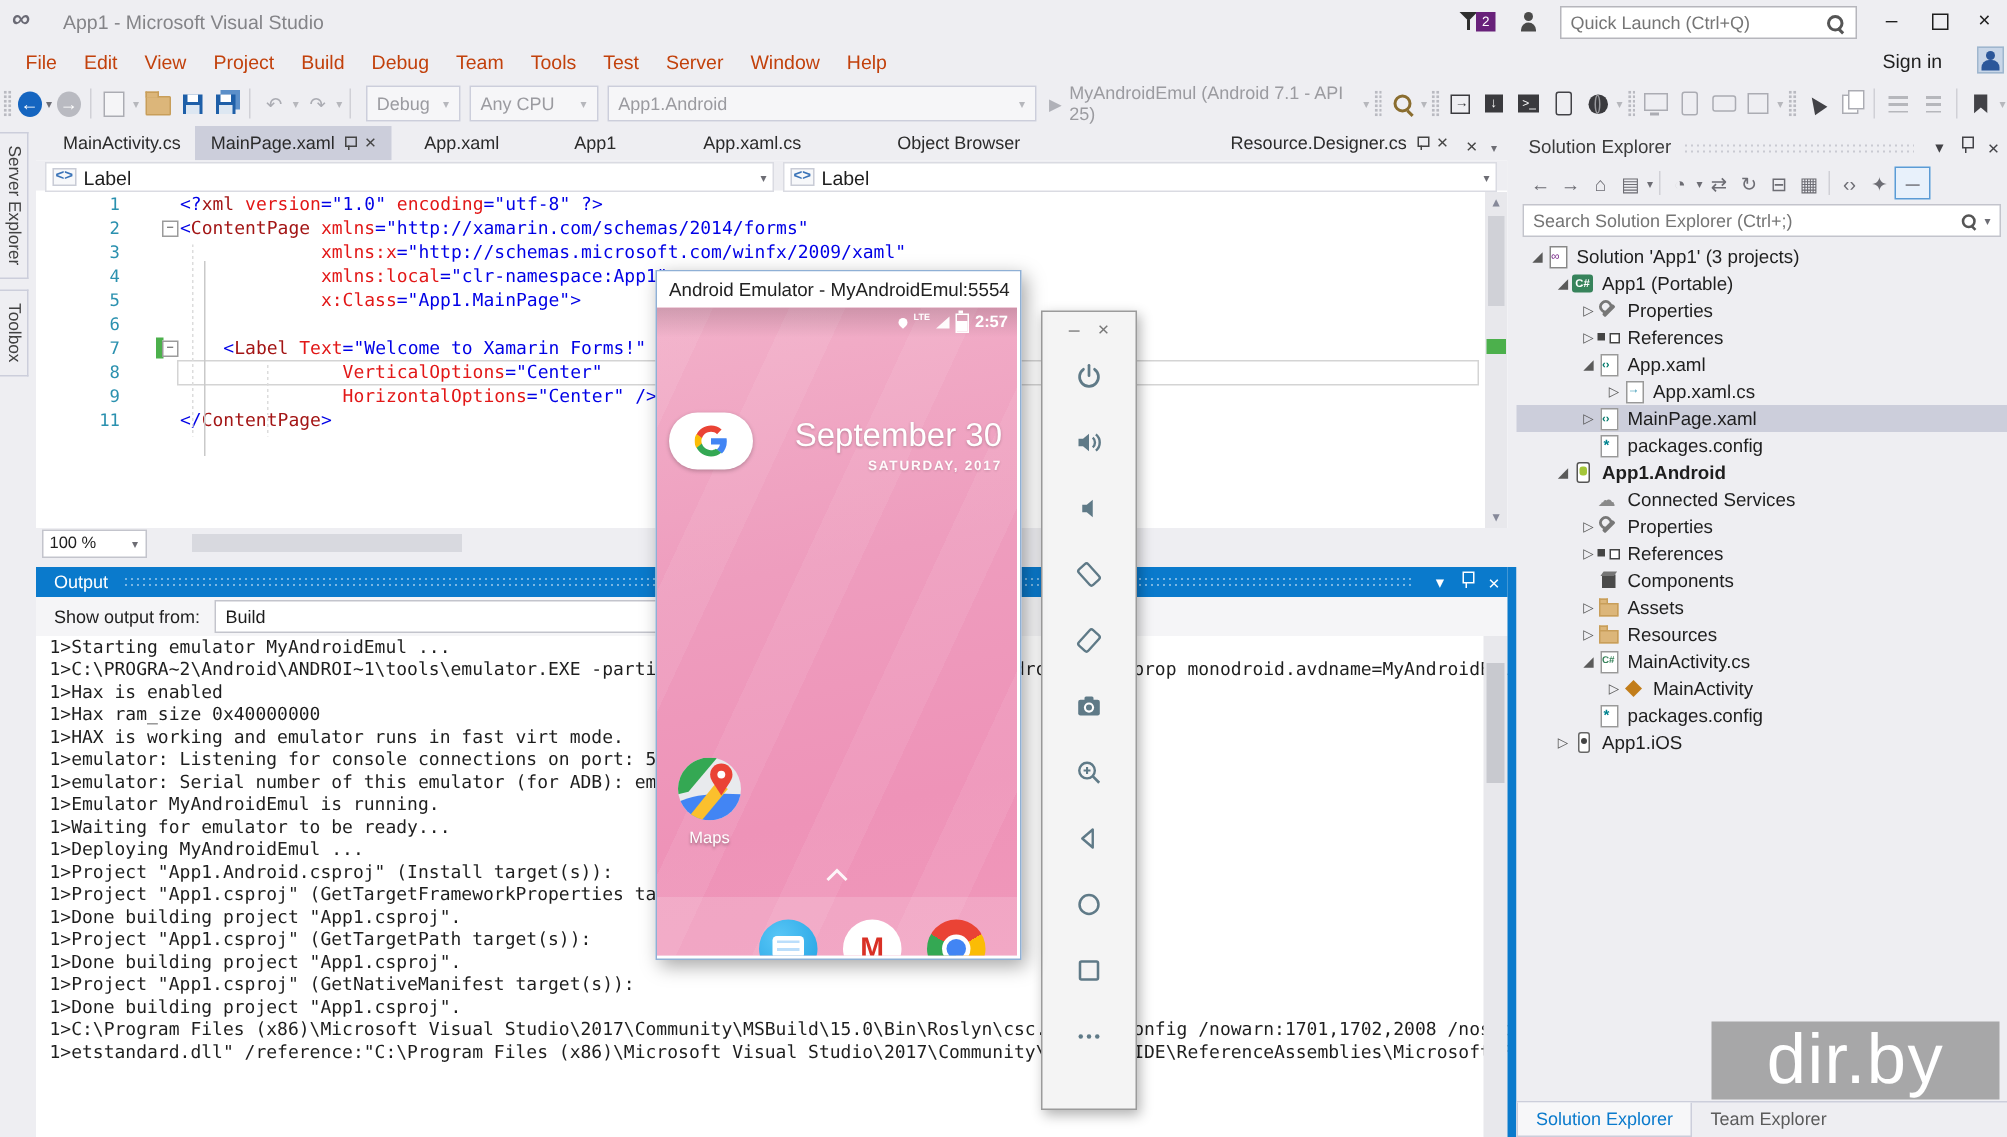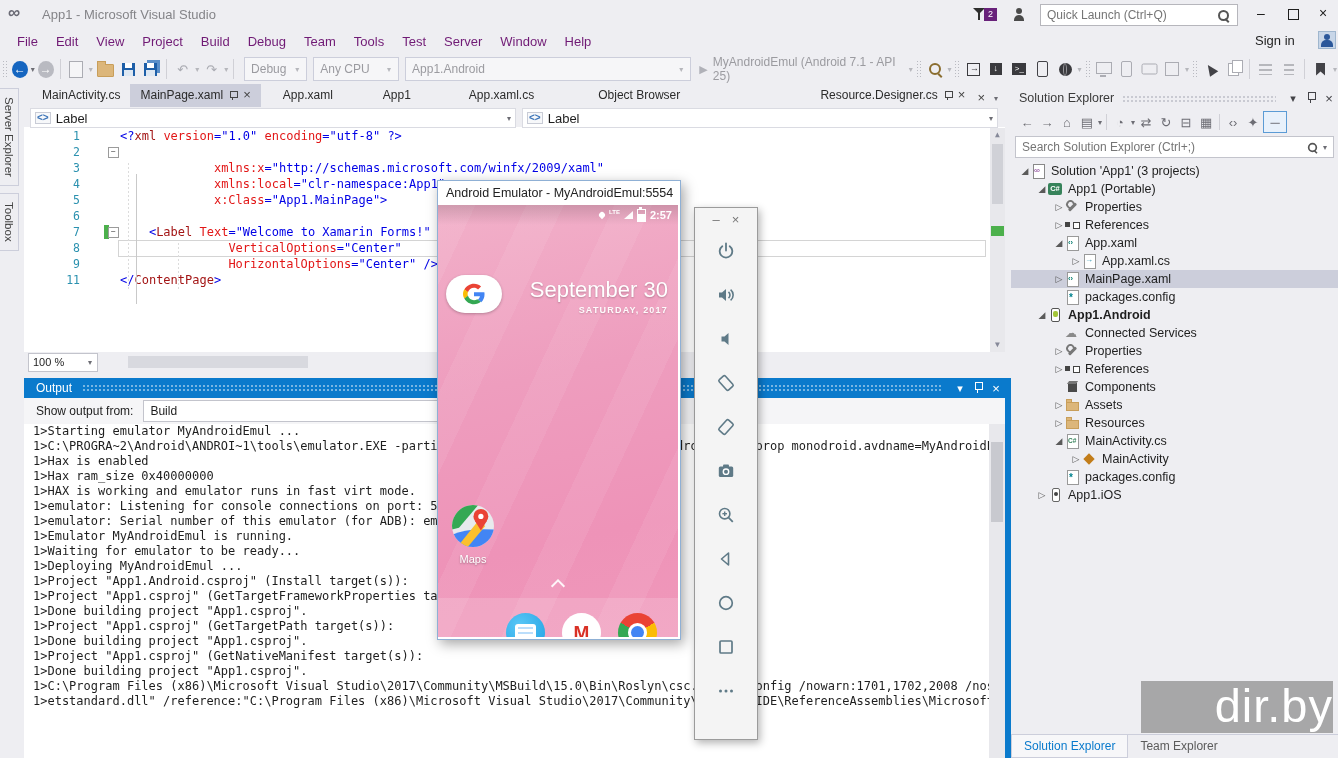--- a/index.html
+++ b/index.html
@@ -19,21 +19,21 @@
   #feedback-person::after{content:"";position:absolute;left:0;top:7px;width:10px;height:6px;border-radius:5px 5px 0 0;background:#4a4a4a}
   #quicklaunch{left:1040px;top:4px;width:196px;height:20px;background:#fff;border:1px solid #B6B6BC;display:flex;align-items:center}
   #quicklaunch input{border:0;outline:0;flex:1;font-size:12px;padding:0 6px;font-family:"Liberation Sans",sans-serif;color:#666;background:transparent}
   .mag{width:7px;height:7px;border:2px solid #555;border-radius:50%;position:relative;display:inline-block}
   .mag::after{content:"";position:absolute;width:2px;height:5px;background:#555;left:6px;top:6px;transform:rotate(-45deg)}
   .winbtn{top:4px;width:26px;height:20px;text-align:center;color:#1E1E1E;font-size:14px;line-height:19px}
   #btn-min{left:1248px}#btn-max{left:1280px}#btn-close{left:1310px}
   #btn-max i{display:inline-block;width:9px;height:9px;border:1px solid #1E1E1E;margin-top:5px}
   
   #menubar{left:0;top:28px;width:1338px;height:26px;display:flex;align-items:center;padding-left:8px}
-  .menu-item{padding:4px 9px;font-size:13px;color:#701a75}
+  .menu-item{padding:4px 9px;font-size:13px;color:#c2410c}
   #signin{left:1255px;top:33px;font-size:13px}
   #signin-avatar{left:1318px;top:31px;width:16px;height:16px;background:#C8D6E8;border:1px solid #9FB6CE}
   #signin-avatar::before{content:"";position:absolute;left:5px;top:2px;width:6px;height:6px;border-radius:50%;background:#2B579A}
   #signin-avatar::after{content:"";position:absolute;left:2px;top:8px;width:12px;height:7px;border-radius:5px 5px 0 0;background:#2B579A}
   
   #toolbar{left:0;top:54px;width:1338px;height:30px;display:flex;align-items:center}
   .grip{width:6px;height:18px;margin:0 2px;background-image:radial-gradient(#B9BAC1 1px,transparent 1px);background-size:3px 3px}
   .tsep{width:1px;height:20px;background:#D0D0D6;margin:0 4px}
   .tbi{width:20px;height:20px;margin:0 2px;display:flex;align-items:center;justify-content:center;font-size:13px;position:relative}
   .tbi.blue{color:#fff;background:#1565C0;border-radius:50%;width:17px;height:17px;font-size:12px}
@@ -178,21 +178,21 @@
   .tic.folder::before{left:1px;top:4px;width:13px;height:9px;background:#DCB67A;border:1px solid #C89E5A;box-sizing:border-box}
   .tic.folder::after{left:1px;top:1px;width:6px;height:3px;background:#DCB67A;border:1px solid #C89E5A;border-bottom:none;box-sizing:border-box}
   .tic.class::before{left:3px;top:3px;width:8px;height:8px;background:#C27D1A;transform:rotate(45deg)}
   .tic.ios::before{left:4px;top:0;width:8px;height:14px;border:1px solid #666;border-radius:2px;background:#fff;box-sizing:border-box}
   .tic.ios::after{left:6px;top:4px;width:4px;height:4px;background:#444;border-radius:50%}
   #sebottom{position:absolute;left:0;top:650px;width:327px;height:24px;border-top:1px solid #CCCEDB;display:flex;align-items:flex-start}
   .setab{padding:4px 12px;font-size:12px;color:#5b5b5b}
   .setab.active{background:#F7F7F9;color:#0A7ACC;border:1px solid #CCCEDB;border-top:none}
   
   #watermark{left:1141px;top:681px;width:192px;height:52px;background:rgba(148,148,148,.78);color:#fff;
-             font-size:47px;text-align:right;line-height:50px;letter-spacing:1px;z-index:26}
+             font-size:47px;text-align:center;line-height:50px;letter-spacing:1px;z-index:26}
   
   #emutoolbar{left:694px;top:207px;width:62px;height:531px;background:#F4F4F4;border:1px solid #9b9b9b;
               box-shadow:2px 3px 8px rgba(0,0,0,.3);z-index:28;display:flex;flex-direction:column;align-items:center}
   #emutb-win{display:flex;gap:12px;margin-top:4px;color:#777;font-size:13px;align-self:center}
   #emutb-icons{display:flex;flex-direction:column;gap:24px;margin-top:14px;align-items:center}
   .emuic{width:20px;height:20px}
   
   #emuwin{left:437px;top:180px;width:242px;height:458px;border:1px solid #8FB0D5;background:#fff;
           box-shadow:3px 4px 12px rgba(0,0,0,.35);z-index:30}
   #emutitle{height:24px;line-height:24px;padding-left:8px;font-size:12.5px;color:#222;background:#fff;white-space:nowrap}
@@ -402,21 +402,21 @@
       <span class="navcaret">▾</span>
     </div>
     <div id="navcombo-right" class="navcombo">
       <span class="tagico">&lt;&gt;</span>
       <span>Label</span>
       <span class="navcaret">▾</span>
     </div>
   </div>
   <div id="codearea">
     <div class="cl"><span class="ln">1</span><span class="ct"><span class="c-b">&lt;?</span><span class="c-n">xml</span><span class="c-k"> </span><span class="c-r">version</span><span class="c-b">=</span><span class="c-b">"1.0"</span><span class="c-k"> </span><span class="c-r">encoding</span><span class="c-b">=</span><span class="c-b">"utf-8"</span><span class="c-b"> ?&gt;</span></span></div>
-      <div class="cl"><span class="ln">2</span><span class="fold">−</span></div>
+      <div class="cl"><span class="ln">2</span><span class="fold">−</span><span class="ct"><span class="c-b">&lt;</span><span class="c-n">ContentPage</span><span class="c-k"> </span><span class="c-r">xmlns</span><span class="c-b">=</span><span class="c-b">"http://xamarin.com/schemas/2014/forms"</span></span></div>
       <div class="cl"><span class="ln">3</span><span class="ct"><span class="c-k">             </span><span class="c-r">xmlns:x</span><span class="c-b">=</span><span class="c-b">"http://schemas.microsoft.com/winfx/2009/xaml"</span></span></div>
       <div class="cl"><span class="ln">4</span><span class="ct"><span class="c-k">             </span><span class="c-r">xmlns:local</span><span class="c-b">=</span><span class="c-b">"clr-namespace:App1"</span></span></div>
       <div class="cl"><span class="ln">5</span><span class="ct"><span class="c-k">             </span><span class="c-r">x:Class</span><span class="c-b">=</span><span class="c-b">"App1.MainPage"</span><span class="c-b">&gt;</span></span></div>
       <div class="cl"><span class="ln">6</span><span class="ct"></span></div>
       <div class="cl"><span class="ln">7</span><span class="chg"></span><span class="fold">−</span><span class="ct"><span class="c-k">    </span><span class="c-b">&lt;</span><span class="c-n">Label</span><span class="c-k"> </span><span class="c-r">Text</span><span class="c-b">=</span><span class="c-b">"Welcome to Xamarin Forms!"</span></span></div>
       <div class="cl"><span class="ln">8</span><span class="curline"></span><span class="ct"><span class="c-k">               </span><span class="c-r">VerticalOptions</span><span class="c-b">=</span><span class="c-b">"Center"</span></span></div>
       <div class="cl"><span class="ln">9</span><span class="ct"><span class="c-k">               </span><span class="c-r">HorizontalOptions</span><span class="c-b">=</span><span class="c-b">"Center"</span><span class="c-b"> /&gt;</span></span></div>
       <div class="cl"><span class="ln">11</span><span class="ct"><span class="c-b">&lt;/</span><span class="c-n">ContentPage</span><span class="c-b">&gt;</span></span></div>
       <div id="foldline"></div>
     <div class="iguide" style="left:104px;top:35px;height:128px"></div>

